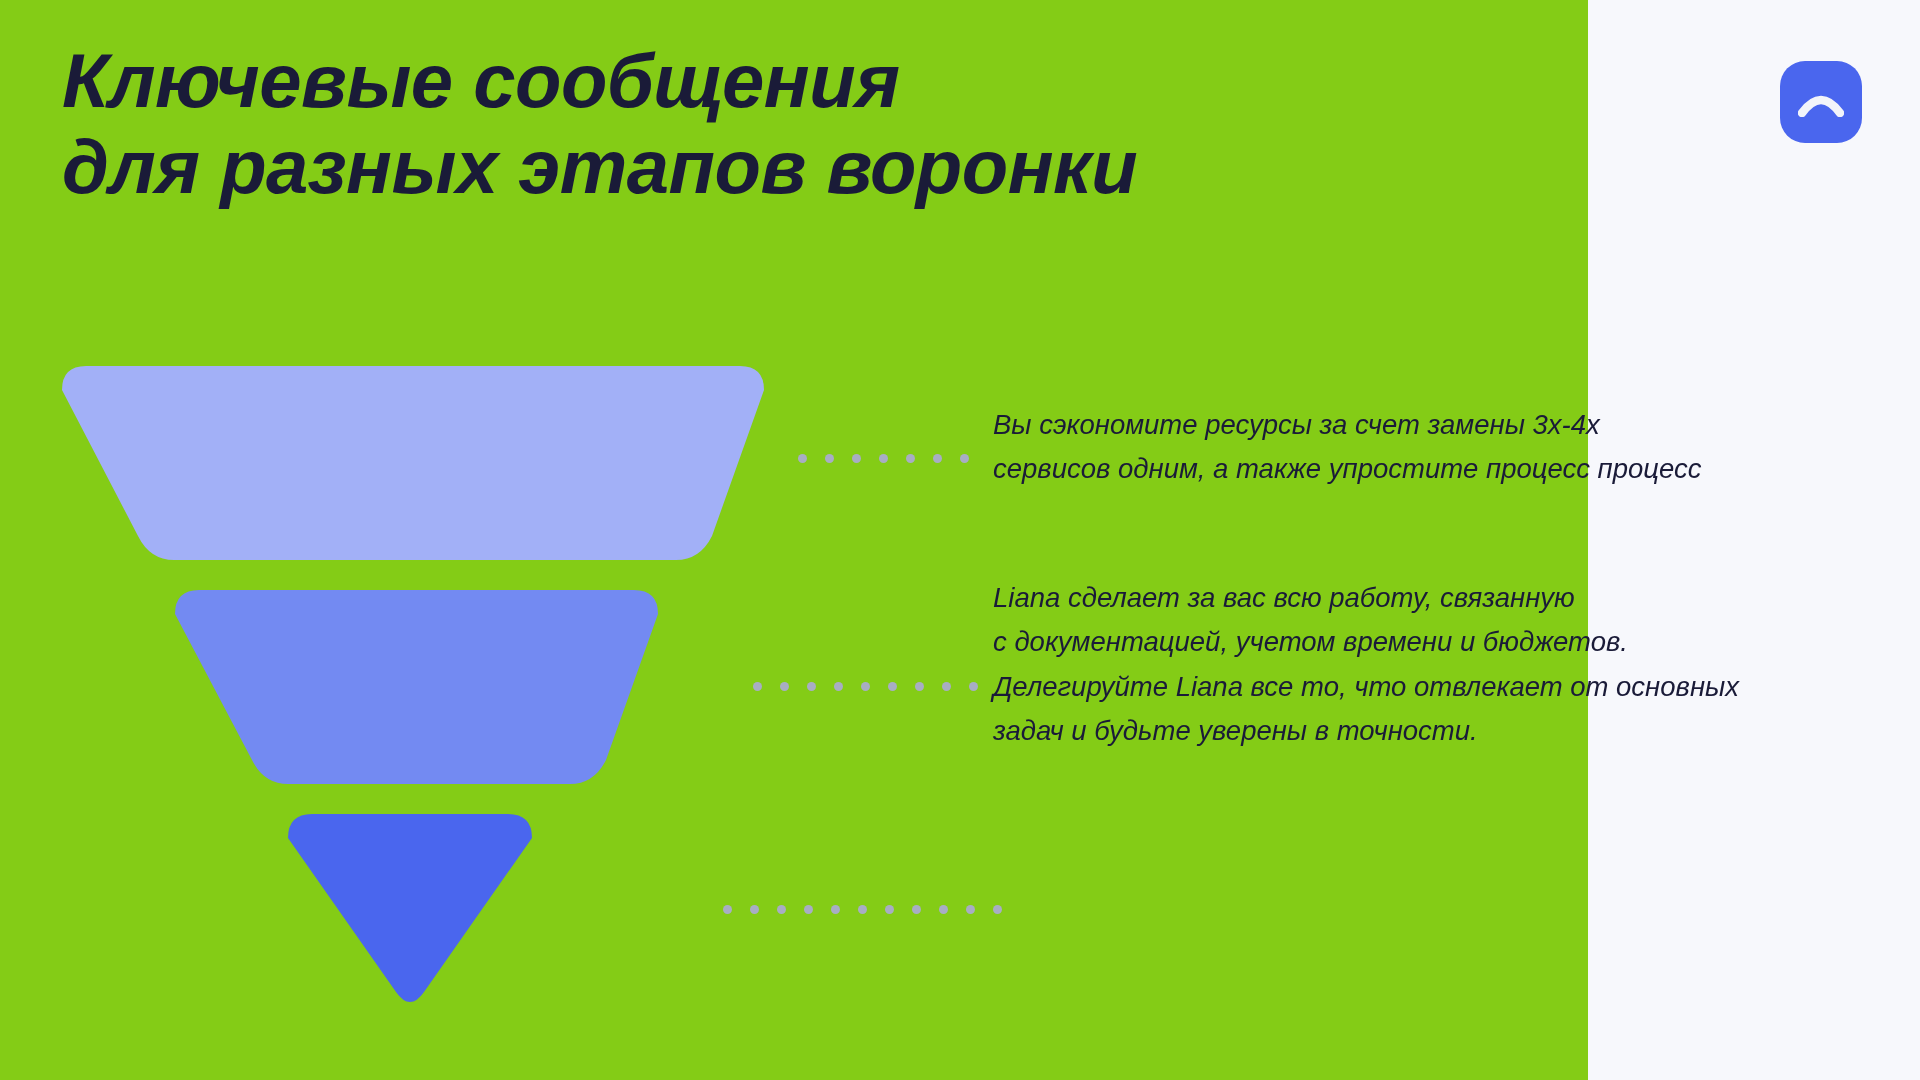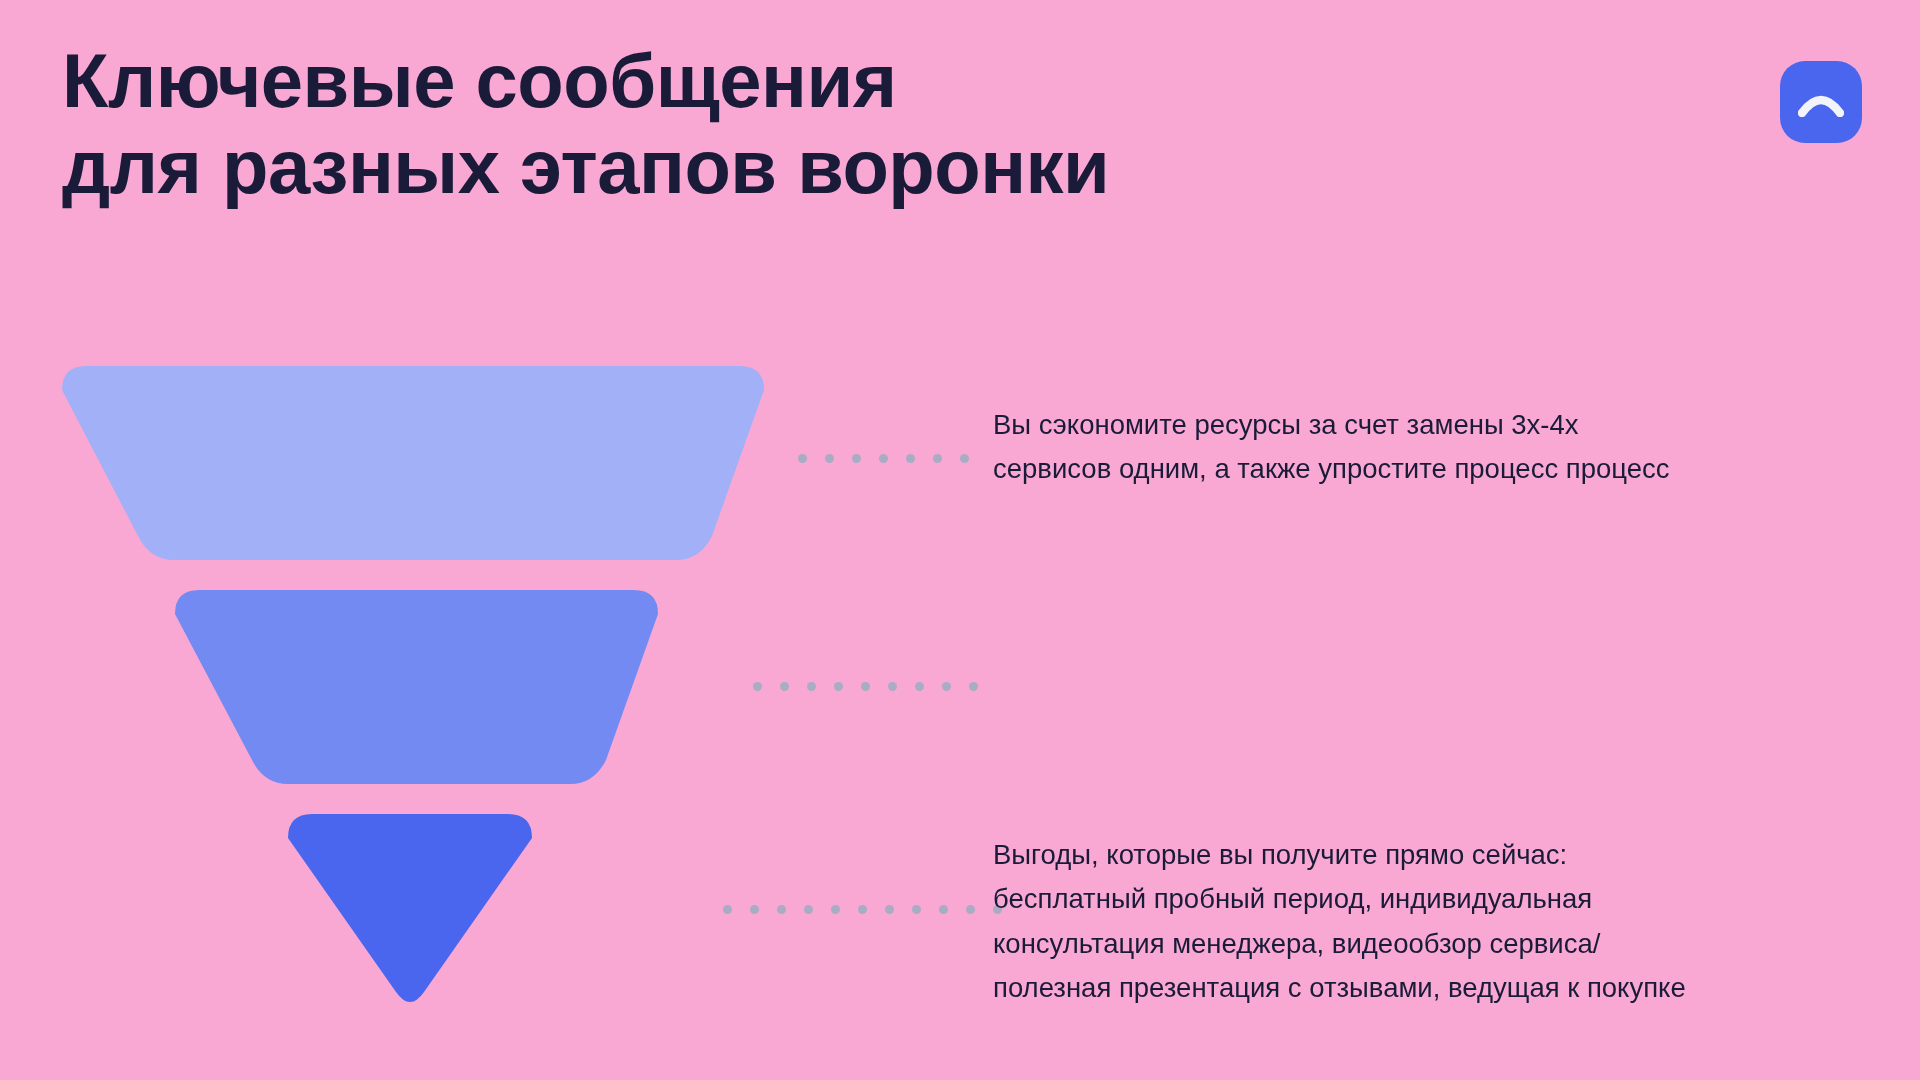--- a/index.html
+++ b/index.html
@@ -13,23 +13,24 @@
     background: #F7F8FC;
     font-family: "Liberation Sans", "DejaVu Sans", sans-serif;
     overflow: hidden;
     position: relative;
     -webkit-font-smoothing: antialiased;
   }
 
   .slide {
     position: absolute;
     inset: 0;
-    width: 1920px;
+    width: 1588px;
     height: 1080px;
-    background: #f9a8d4;
+    background: #84cc16;
+    font-style: italic;
   }
 
   
   .slide-title {
     position: absolute;
     left: 62px;
     top: 38px;
     width: 1400px;
     color: #1A1B38;
     font-size: 76px;
@@ -184,19 +185,19 @@
     <span class="dot"></span>
     <span class="dot"></span>
     <span class="dot"></span>
     <span class="dot"></span>
     <span class="dot"></span>
   </div>
 
   <div class="messages">
     <p class="message message-1">Вы сэкономите ресурсы за счет замены 3x-4x
 сервисов одним, а также упростите процесс процесс</p>
-    <p class="message message-3">Выгоды, которые вы получите прямо сейчас:
-бесплатный пробный период, индивидуальная
-консультация менеджера, видеообзор сервиса/
-полезная презентация с отзывами, ведущая к покупке</p>
+    <p class="message message-2">Liana сделает за вас всю работу, связанную
+с документацией, учетом времени и бюджетов.
+Делегируйте Liana все то, что отвлекает от основных
+задач и будьте уверены в точности.</p>
   </div>
 
 </div>
 
 </body></html>

